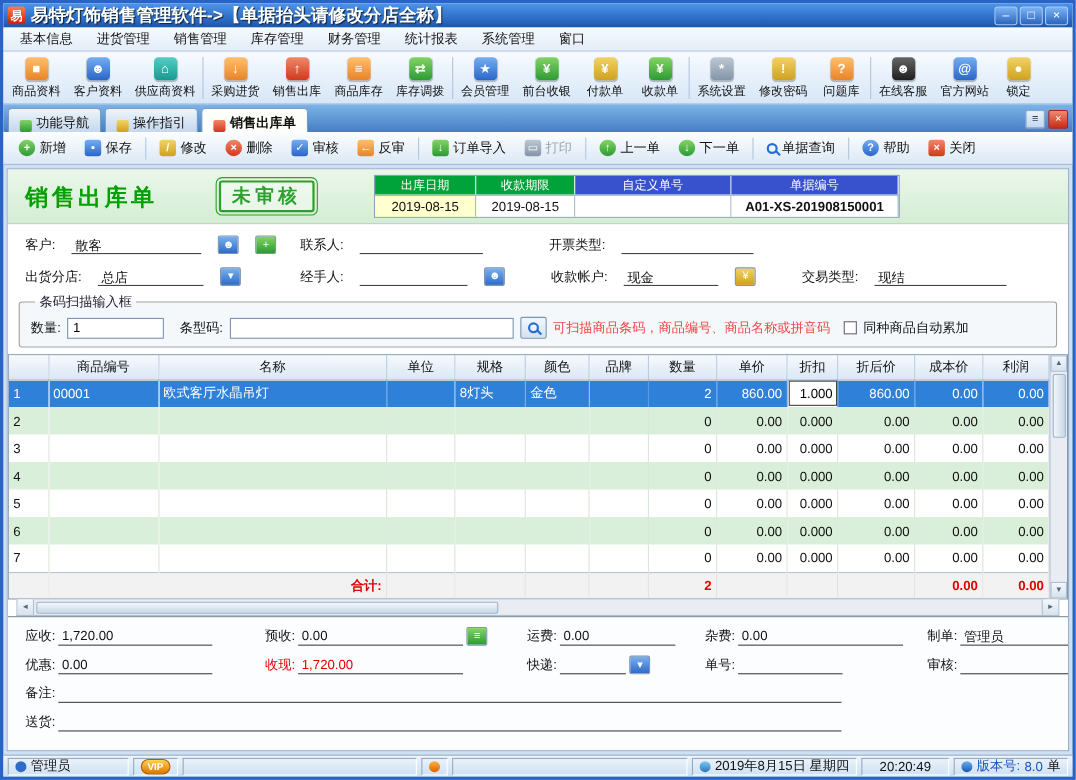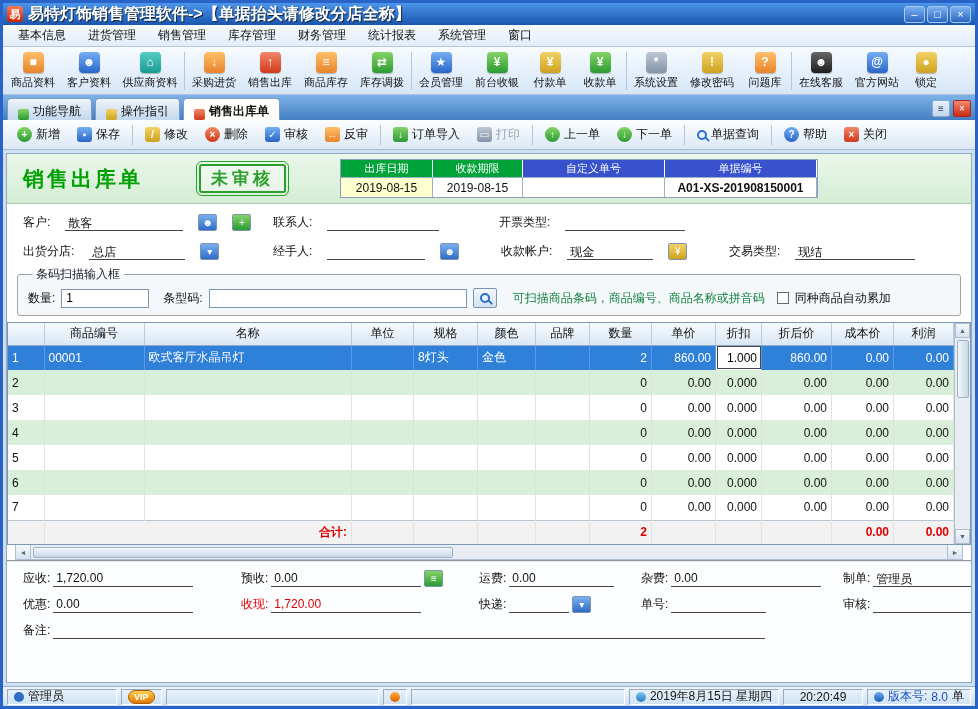--- a/index.html
+++ b/index.html
@@ -80,21 +80,21 @@
 
 
 .barcode-wrap{flex:none;padding:0 10px 4px;background:#fff}
 fieldset.barcode{border:1px solid #a3a3a3;border-radius:3px;padding:5px 10px 7px;background:#f4f8fb}
 fieldset.barcode legend{font-size:12px;color:#223;padding:0 4px;margin-left:4px}
 .bc-row{display:flex;align-items:center;gap:6px}
 .bc-input{height:19px;border:1px solid #7a94b2;background:#fff;padding:0 4px;font-size:12px;font-family:inherit}
 .bc-qty{width:88px}
 .bc-code{width:258px}
 .bc-btn{width:24px;height:20px;border:1px solid #7a94b2;border-radius:2px;background:linear-gradient(#f2f7fc,#d4e2f0);display:flex;align-items:center;justify-content:center;cursor:pointer}
-.bc-hint{color:#15803d;margin-left:10px;white-space:nowrap}
+.bc-hint{color:#ef4444;margin-left:0;white-space:nowrap}
 .chk{width:12px;height:12px;border:1px solid #667;background:#fff;flex:none;margin-left:6px}
 
 
 .grid-zone{flex:none;margin:2px 0 0;border:1px solid #7e99b8;display:flex;background:#fff}
 .grid-left{flex:1;overflow:hidden}
 table.grid{border-collapse:collapse;table-layout:fixed;width:100%}
 table.grid th{height:22px;background:linear-gradient(#f6fafd,#d9e7f6);border-right:1px solid #b9cce0;border-bottom:1px solid #92aac4;font-weight:normal;font-size:12px;text-align:center;white-space:nowrap;overflow:hidden}
 table.grid td{height:25px;border-right:1px solid #d9e6d9;font-size:12px;padding:0 4px;white-space:nowrap;overflow:hidden}
 tr.grid-row{background:#fff}
 tr.grid-row.alt{background:#d9efd9}
@@ -606,20 +606,26 @@
           <span>审核:</span>
           <span class="fval w110"></span>
         </div>
       </div>
       <div class="ft-row">
         <div class="ft-g">
           <span>备注:</span>
           <span class="fval wlong"></span>
         </div>
       </div>
+      <div class="ft-row">
+        <div class="ft-g">
+          <span>送货:</span>
+          <span class="fval wlong"></span>
+        </div>
+      </div>
     </div>
   </div>
 
   <div class="statusbar">
     <div class="st-cell" style="min-width:110px">
       <span class="dot" style="background:#2f6cc6"></span>
       <span>管理员</span>
     </div>
     <div class="st-cell">
         <span class="vip">VIP</span>

